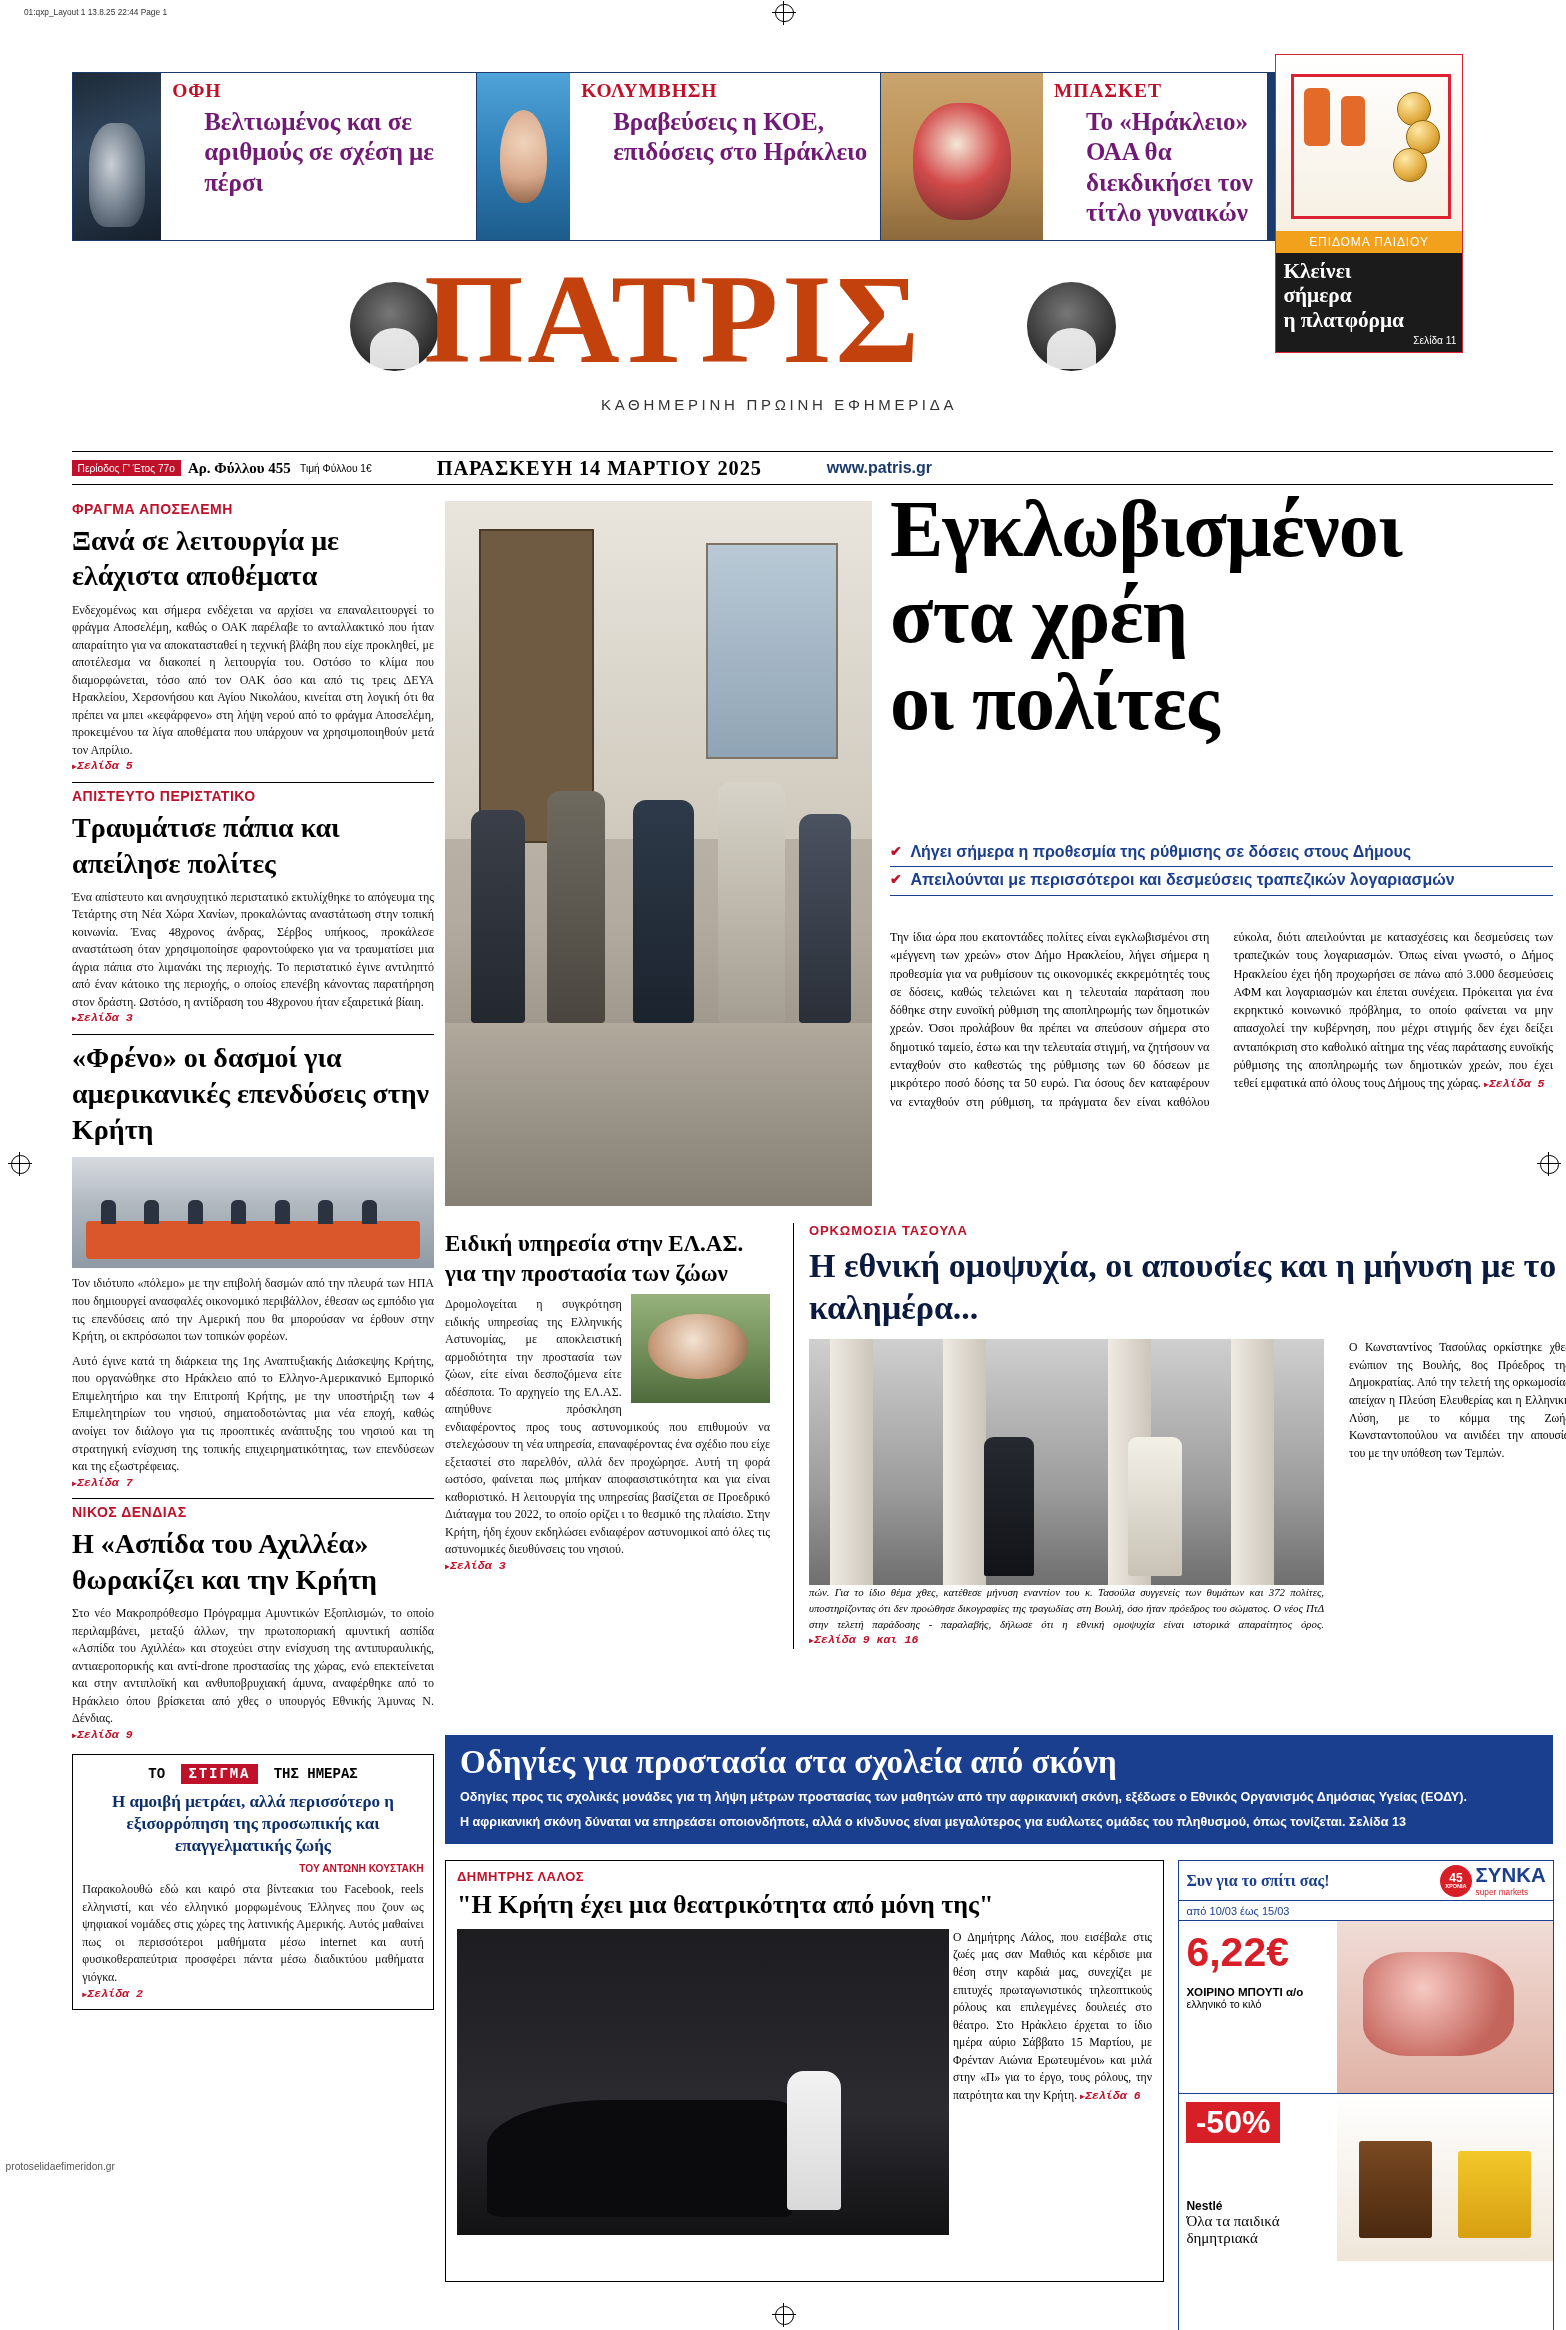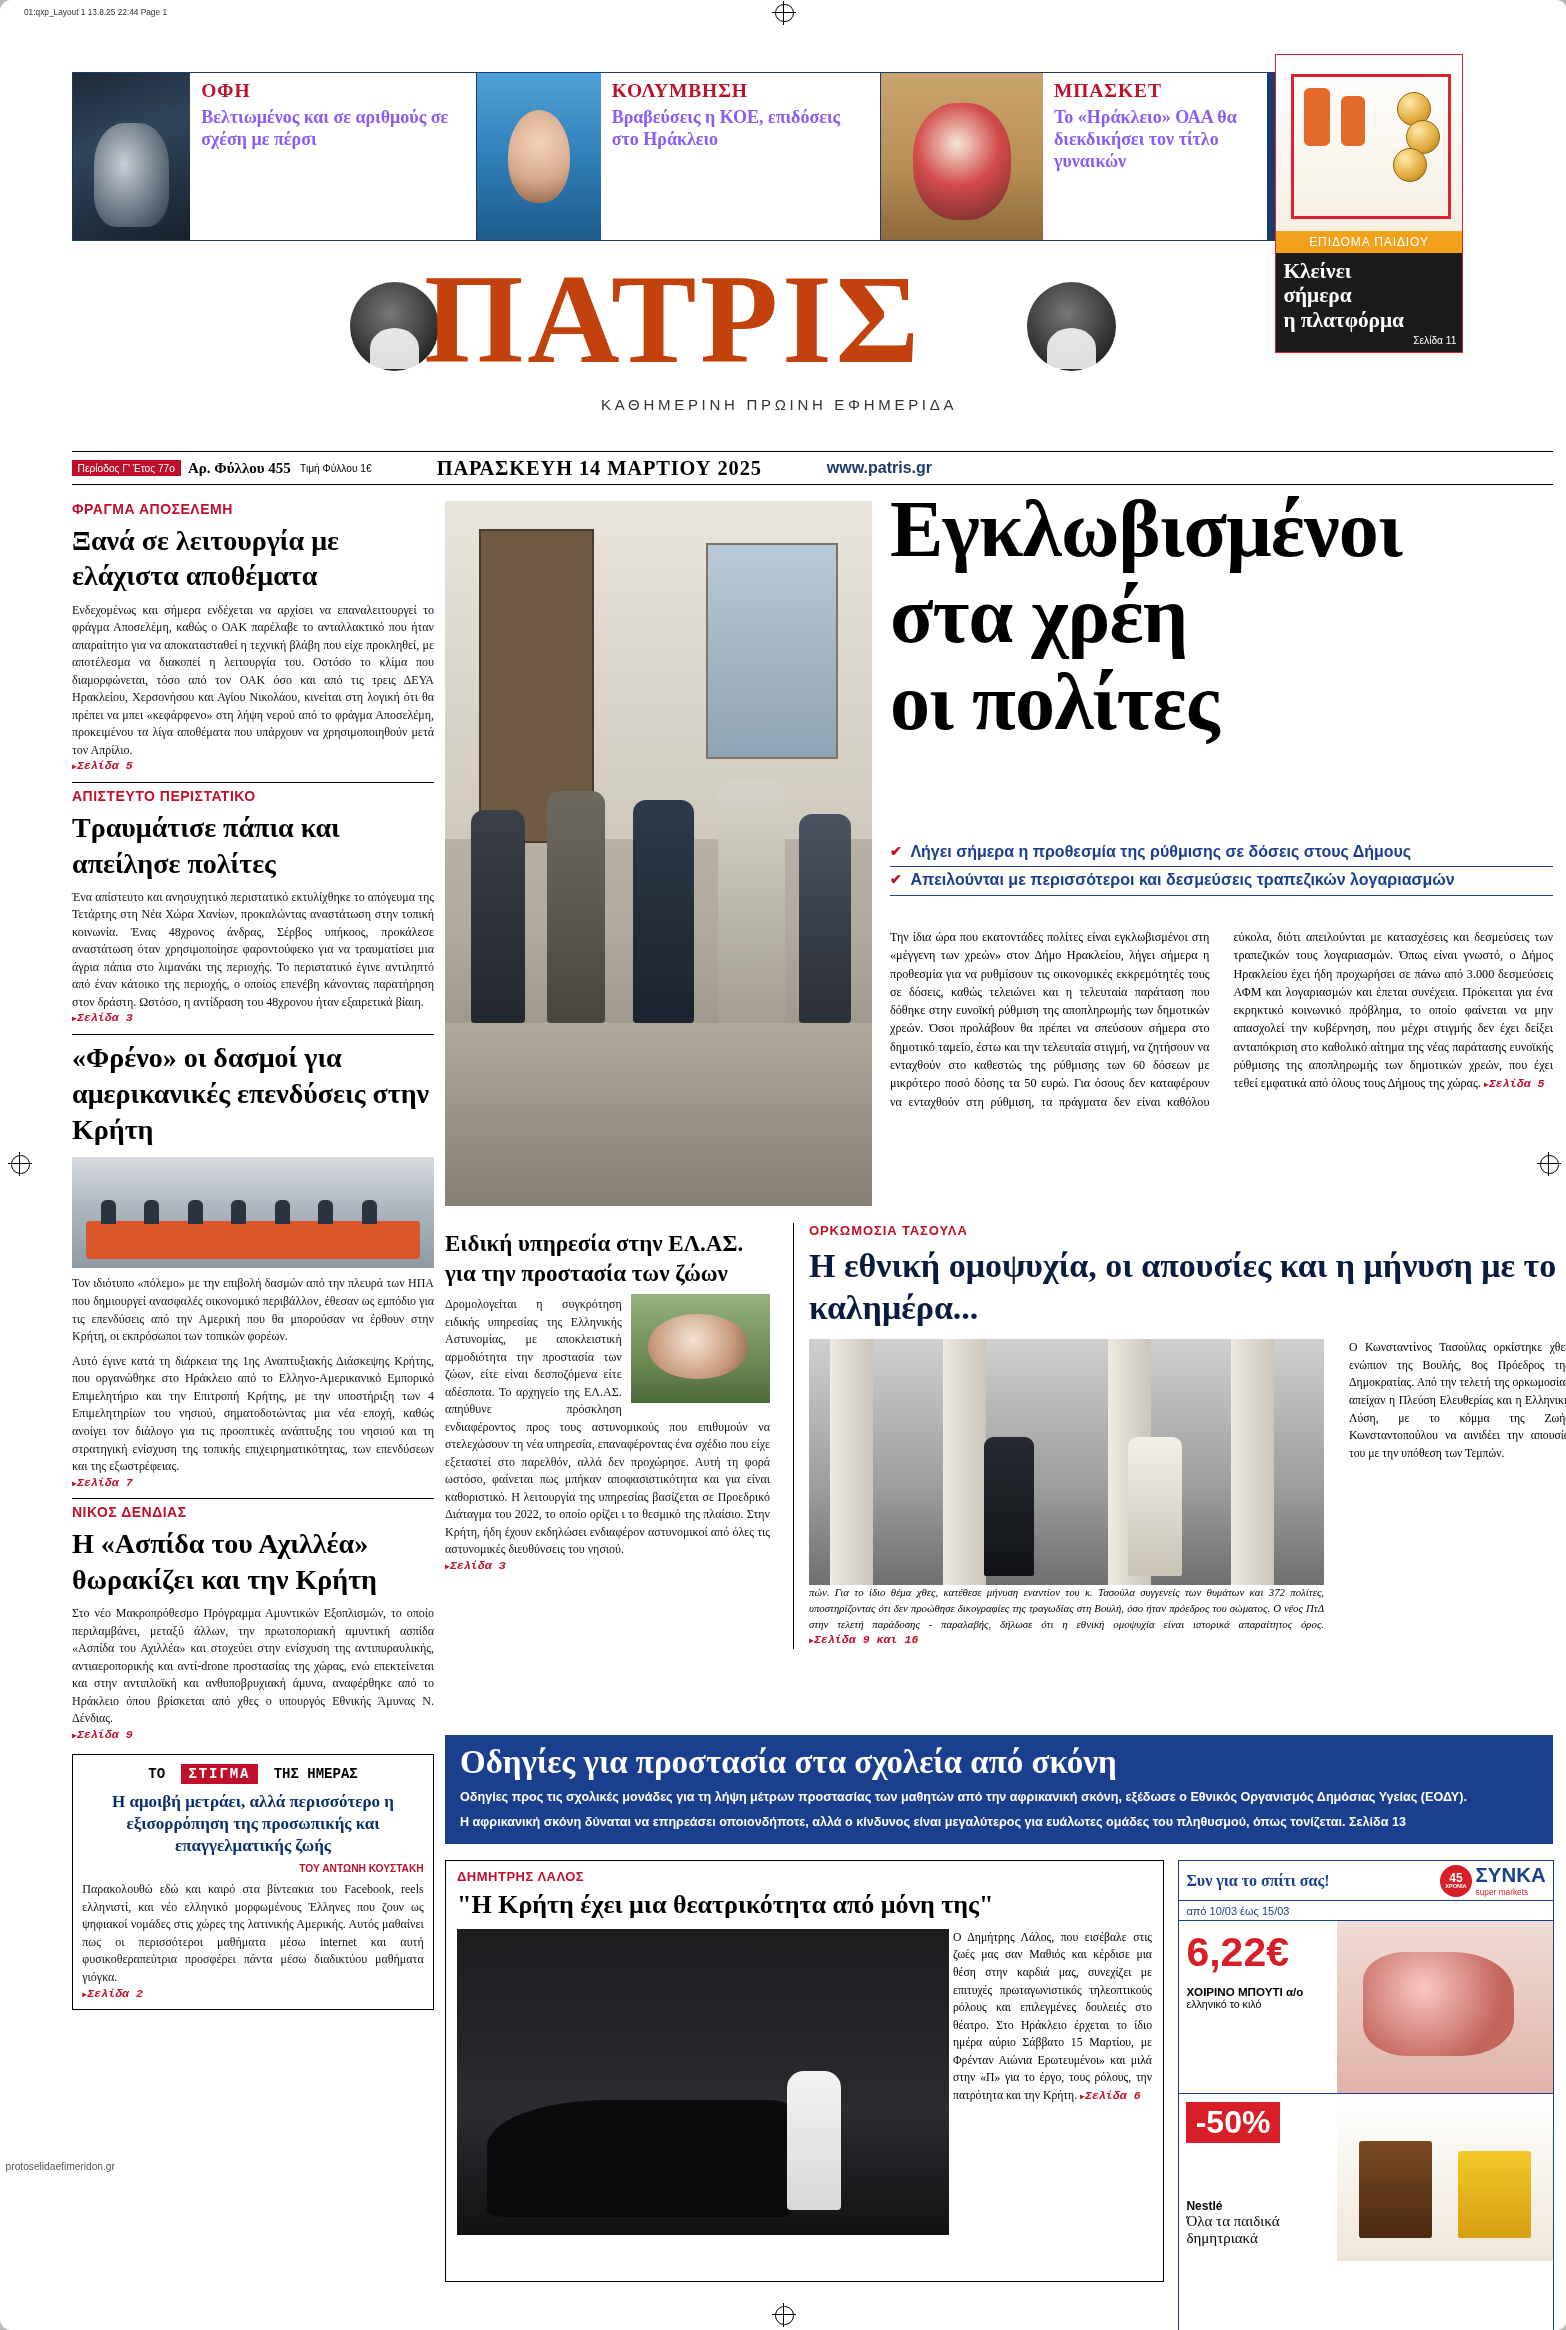--- a/index.html
+++ b/index.html
@@ -1,29 +1,29 @@
 <!DOCTYPE html>
 <html style="font-size:15px"><head>
 <meta charset="utf-8">
 <style>
   html,body{margin:0;padding:0;background:#b8b8b8;}
   body{font-family:"Liberation Serif", serif;}
-  .page{width:1567px;height:2330px;background:#fff;position:relative;overflow:hidden;border-radius:11px;}
+  .page{width:1567px;height:2330px;background:#fff;position:relative;overflow:hidden;}
   .printmark{position:absolute;font-family:"Liberation Sans",sans-serif;font-size:8.3px;color:#333;}
   .crossmark{position:absolute;width:16.7px;height:16.7px;border-radius:50%;border:0.9px solid #000;}
   .crossmark:before{content:"";position:absolute;left:7.4px;top:-3.7px;width:0.9px;height:24px;background:#000;}
   .crossmark:after{content:"";position:absolute;top:7.4px;left:-3.7px;height:0.9px;width:24px;background:#000;}
 
   
   .topbanner{position:absolute;left:72px;top:72px;width:1257px;height:167px;border:1.9px solid #1a3a6b;background:#fff;display:flex;}
   .tb-cell{display:flex;align-items:stretch;}
   .tb-photo{width:162px;height:100%;overflow:hidden;}
   .tb-txt{padding:7.4px 9.3px 0 11px;}
   .tb-kicker{font-family:"Liberation Serif",serif;font-weight:bold;font-size:19.5px;color:#c0112a;letter-spacing:0.9px;}
-  .tb-head{font-family:"Liberation Serif",serif;font-weight:bold;font-size:18px;color:#8b5cf6;line-height:1.22;margin-top:4.6px;}
+  .tb-head{font-family:"Liberation Serif",serif;font-weight:bold;font-size:25px;color:#701a75;line-height:1.22;margin-top:4.6px;margin-left:32px;}
   .tb-side{width:32px;background:#1a3a6b;color:#fff;font-family:"Liberation Sans",sans-serif;font-size:12px;writing-mode:vertical-rl;transform:rotate(180deg);display:flex;align-items:center;justify-content:center;letter-spacing:0.9px;}
 
   
   .ph{width:100%;height:100%;position:relative;}
   .ph1{background:linear-gradient(160deg,#1d2a38 0%,#30455c 40%,#16202c 100%);} 
   .ph1:after{content:"";position:absolute;left:18%;top:30%;width:64%;height:62%;background:radial-gradient(ellipse at 40% 40%,#c9cfd6 0%,#6d7a88 55%,#2b3642 100%);border-radius:40% 40% 30% 30%;}
   .ph2{background:linear-gradient(180deg,#4fa3d8 0%,#2f7fb8 50%,#1d5c8c 100%);} 
   .ph2:after{content:"";position:absolute;left:25%;top:22%;width:50%;height:56%;background:radial-gradient(circle at 50% 35%,#f0d3bb 0%,#d8a98b 55%,#8d5f44 100%);border-radius:50% 50% 45% 45%;}
   .ph3{background:linear-gradient(180deg,#caa46e 0%,#b98f55 55%,#8d6a3c 100%);} 
   .ph3:after{content:"";position:absolute;left:20%;top:18%;width:60%;height:70%;background:radial-gradient(circle at 45% 35%,#f4e7d6 0%,#d24a4a 45%,#6a2b2b 100%);border-radius:45%;}

